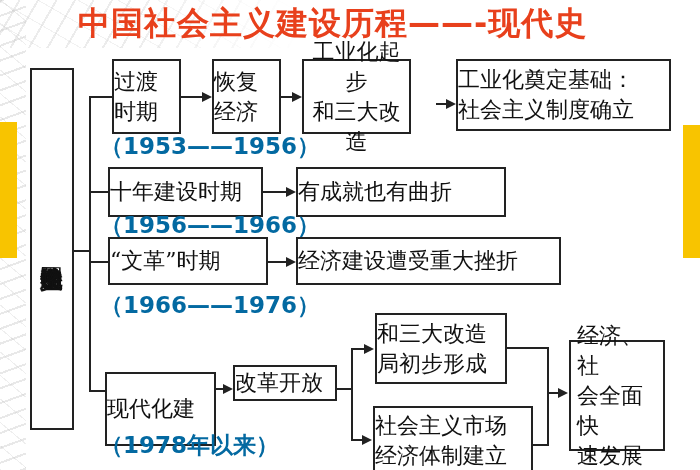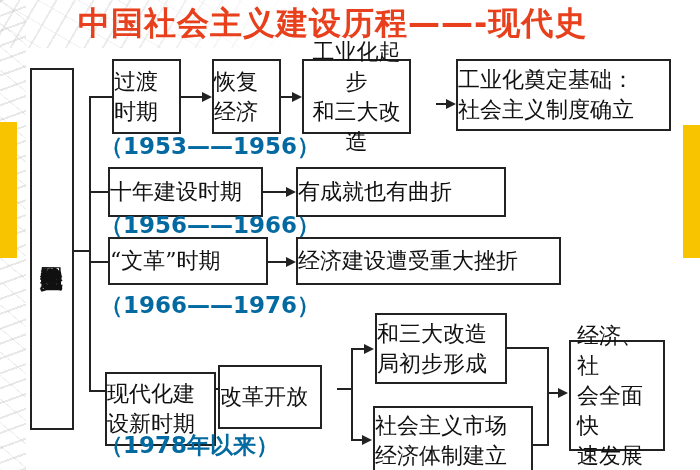--- a/index.html
+++ b/index.html
@@ -130,27 +130,26 @@
 <div class="line" style="left:268px;top:261px;width:19px;height:2px;"></div>
 <div class="arrow" style="left:286px;top:257px;"></div>
 <div class="box" style="left:296px;top:237px;width:265px;height:48px;">
   <span>经济建设遭受重大挫折</span>
 </div>
 <div class="date" style="left:100px;top:290px;">（1966——1976）</div>
 
 <div class="box" style="left:105px;top:355px;width:111px;height:74px;margin-top:17px;">
   <div>
     <span>现代化建</span>
-    <span>设新时期</span>
   </div>
 </div>
 <div class="line" style="left:216px;top:388px;width:8px;height:2px;"></div>
 <div class="arrow" style="left:223px;top:384px;"></div>
 
-<div class="box" style="left:218px;top:365px;width:104px;height:64px;">
+<div class="box" style="left:233px;top:365px;width:104px;height:36px;">
   <span>改革开放</span>
 </div>
 
 <div class="line" style="left:337px;top:388px;width:14px;height:2px;"></div>
 <div class="line" style="left:351px;top:348px;width:2px;height:92px;"></div>
 <div class="line" style="left:351px;top:348px;width:14px;height:2px;"></div>
 <div class="arrow" style="left:364px;top:344px;"></div>
 <div class="line" style="left:351px;top:439px;width:12px;height:2px;"></div>
 <div class="arrow" style="left:362px;top:435px;"></div>
 

